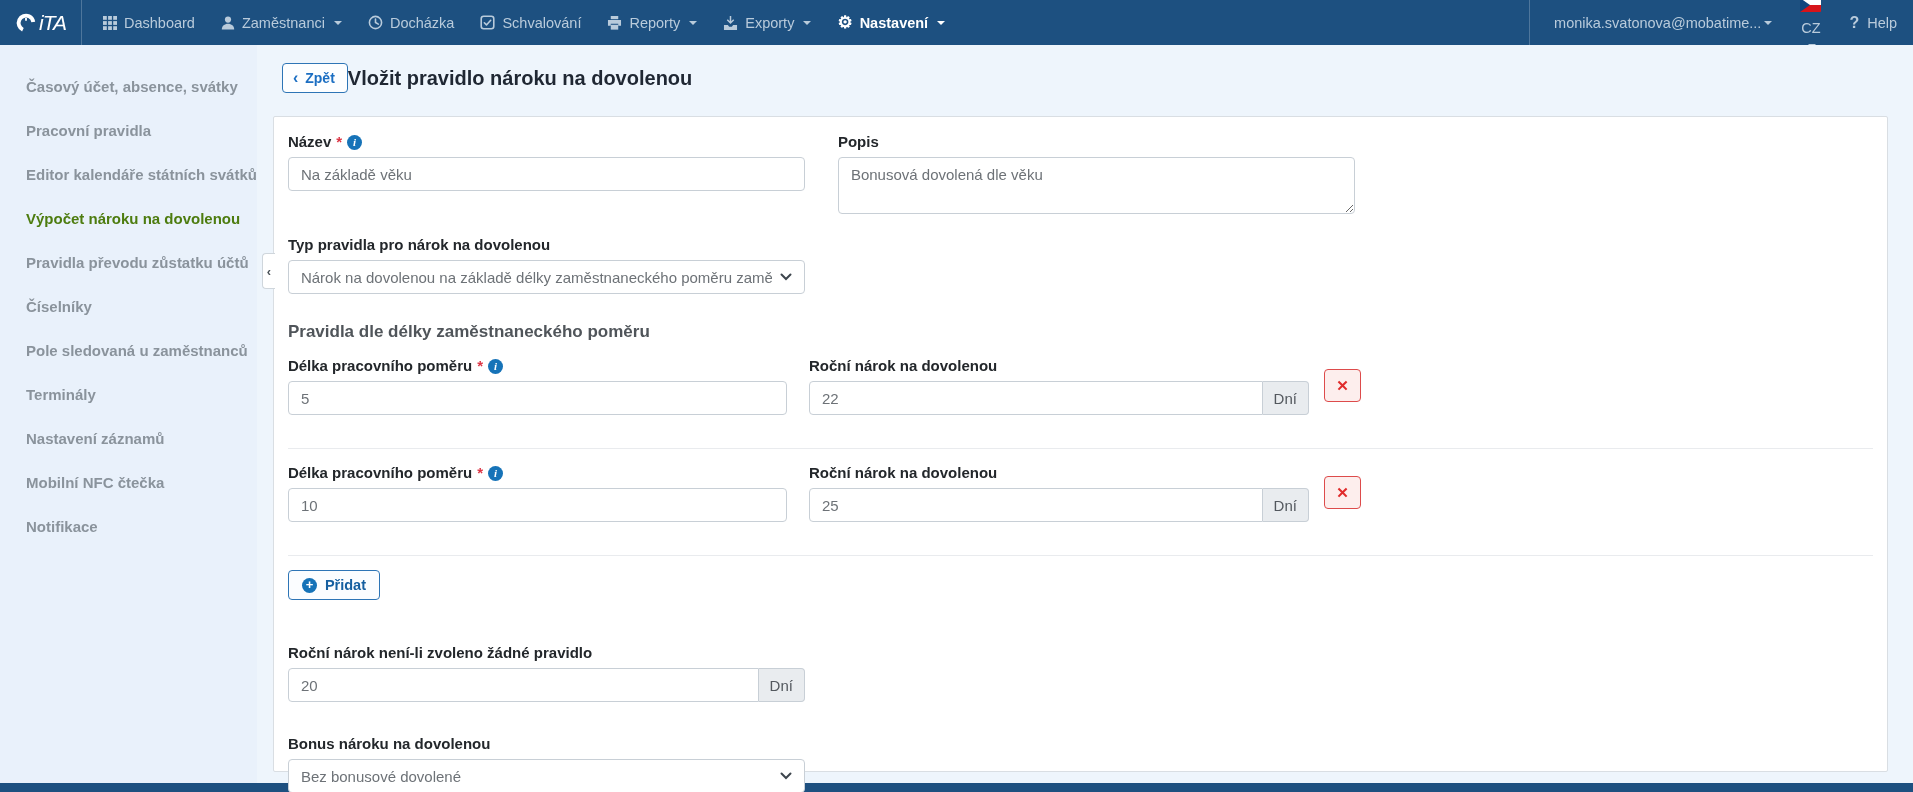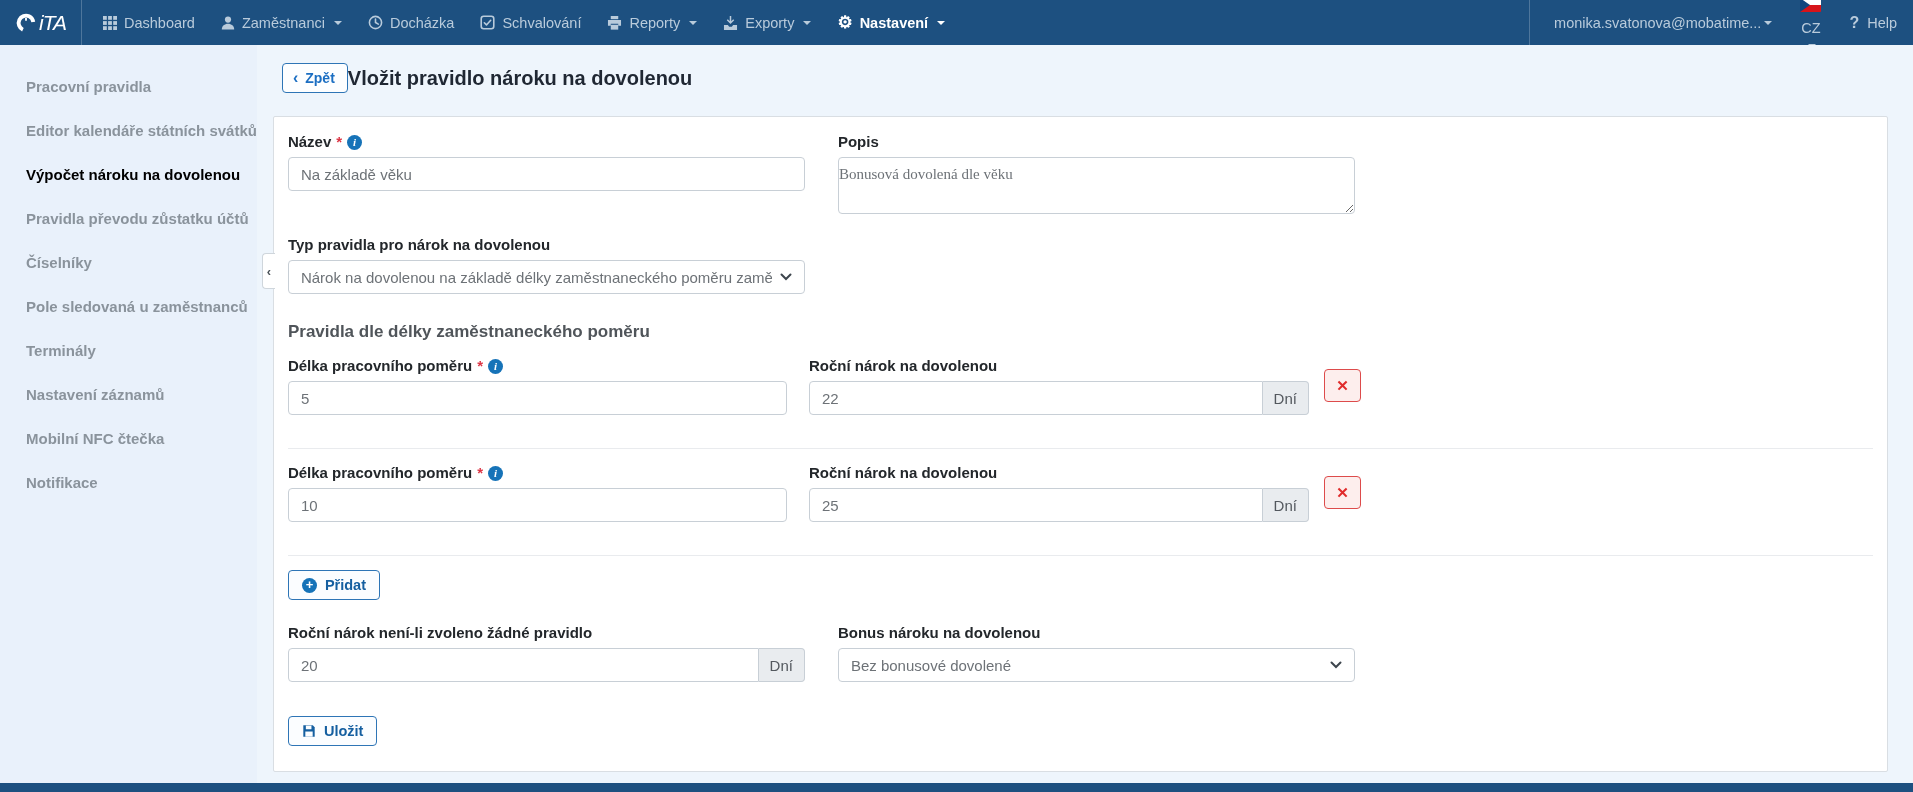--- a/index.html
+++ b/index.html
@@ -74,21 +74,21 @@
   .sidebar {
     flex: 0 0 237px;
     background: #e9f1fb;
     padding-top: 19px;
   }
   .sidebar-item {
     height: 44px; display: flex; align-items: center;
     padding-left: 26px; font-size: 15px; font-weight: 600;
     color: #8a939c; cursor: pointer; white-space: nowrap;
   }
-  .sidebar-item.active { color: #000000; }
+  .sidebar-item.active { color: #4d7c0f; }
 
   .content { flex: 1 1 auto; background: #eef5fc; position: relative; }
 
   .page-header {
     display: flex; align-items: center;
     height: 62px; margin-left: 25px; padding-top: 4px;
   }
   .btn-back {
     display: inline-flex; align-items: center; gap: 7px;
     background: #fdfeff; border: 1px solid #2e75b6; border-radius: 4px;
@@ -137,21 +137,21 @@
     font-size: 11px; cursor: pointer; flex: 0 0 15px;
   }
 
   input.text-input, textarea.text-area {
     width: 100%; height: 34px;
     border: 1px solid #c8cfd6; border-radius: 4px;
     padding: 0 12px; font-size: 15px; color: #6d7277;
     font-family: "Liberation Sans", sans-serif;
     background: #fff; outline: none;
   }
-  textarea.text-area { height: 57px; padding: 7px 0; resize: vertical; line-height: 19px; font-family: Liberation Serif, serif; }
+  textarea.text-area { height: 57px; padding: 7px 12px; resize: vertical; line-height: 19px; }
 
   .select {
     width: 100%; height: 34px;
     border: 1px solid #c8cfd6; border-radius: 4px;
     padding: 0 12px; font-size: 15px; color: #6d7277;
     background: #fff; display: flex; align-items: center; cursor: pointer;
   }
   .select-text { flex: 1 1 auto; overflow: hidden; white-space: nowrap; }
   .select svg { flex: 0 0 auto; margin-left: 8px; }
 
@@ -194,21 +194,21 @@
     padding: 6px 13px; cursor: pointer;
     font-family: "Liberation Sans", sans-serif;
   }
   .btn-add { margin-top: 14px; }
   .plus-icon {
     width: 15px; height: 15px; border-radius: 50%;
     background: #1673b8; color: #fff; font-weight: bold; font-size: 13px;
     display: inline-flex; align-items: center; justify-content: center;
     line-height: 0;
   }
-  .bottom-row { margin-top: 24px; }
+  .bottom-row { margin-top: 44px; flex-direction: column; }
   .btn-save { margin-top: 34px; }
 
   
   .footer { flex: 0 0 9px; background: #1d5080; }
 </style>
 </head>
 <body>
 
 <div class="navbar">
   <div class="brand">
@@ -315,20 +315,23 @@
       <span class="help-q">?</span>
       <span>Help</span>
     </div>
   </div>
 </div>
 
 <div class="middle">
 
   <div class="sidebar">
     <div class="sidebar-item">
+        <span>Časový účet, absence, svátky</span>
+      </div>
+    <div class="sidebar-item">
         <span>Pracovní pravidla</span>
       </div>
     <div class="sidebar-item">
         <span>Editor kalendáře státních svátků</span>
       </div>
     <div class="sidebar-item active">
         <span>Výpočet nároku na dovolenou</span>
       </div>
     <div class="sidebar-item">
         <span>Pravidla převodu zůstatku účtů</span>

